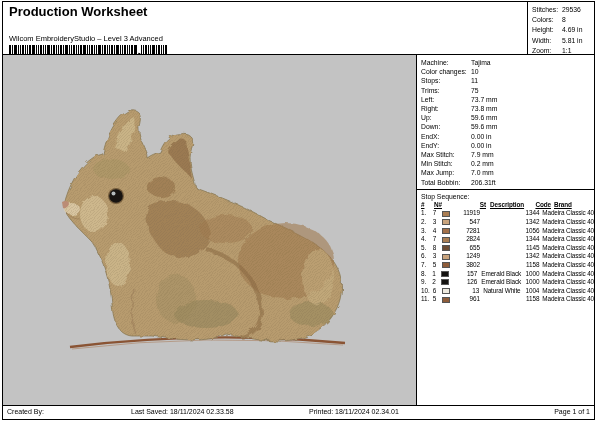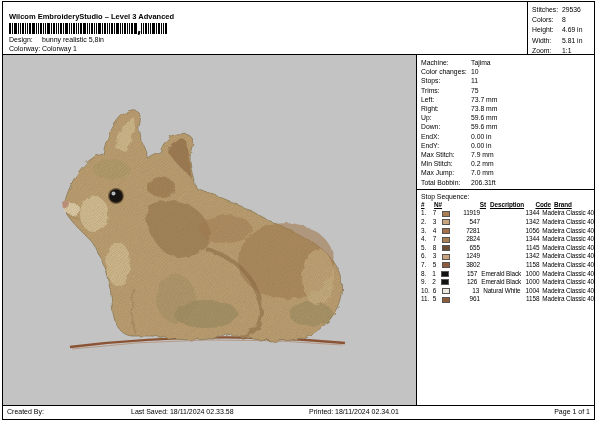--- a/index.html
+++ b/index.html
@@ -6,21 +6,21 @@
   body{
     width:600px;height:424px;background:#ffffff;position:relative;
     font-family:"Liberation Sans", sans-serif;color:#000;
     -webkit-font-smoothing:antialiased;
   }
   .page{position:absolute;left:2px;top:1px;width:593px;height:419px;border:1px solid #000;background:#fff;box-sizing:border-box;}
   
   .header{height:53px;border-bottom:1px solid #000;display:flex;box-sizing:border-box;}
   .header-left{flex:1;position:relative;padding:3px 0 0 6px;box-sizing:border-box;}
   .title{font-size:13px;font-weight:bold;line-height:13px;}
-  .subtitle{font-size:7.5px;line-height:8px;margin-top:8px;font-weight:bold;}
+  .subtitle{font-size:7.5px;line-height:8px;margin-top:17px;}
   .barcode{margin-top:2px;height:11px;width:160px;display:flex;align-items:stretch;gap:1px;}
   .barcode i{display:block;background:#000;height:100%;}
   .barcode .comma{background:#000;height:4px;width:2px;align-self:flex-end;border-radius:0 0 2px 2px;transform:translateY(1px) rotate(12deg);}
   .meta-row{display:flex;font-size:7px;line-height:7px;margin-top:2px;}
   .meta-label{width:33px;}
   
   .stats{width:67px;border-left:1px solid #000;box-sizing:border-box;padding:3px 2px 0 4px;}
   .stat-row{display:flex;font-size:6.8px;line-height:10.2px;}
   .stat-label{width:30px;}
   
@@ -53,20 +53,21 @@
   
   .bunny-wrap{position:absolute;left:53px;top:54px;width:302px;height:248px;}
 </style>
 </head>
 <body>
 
 <div class="page">
 
   <div class="header">
     <div class="header-left">
+      <div class="title">Production Worksheet</div>
       <div class="subtitle">Wilcom EmbroideryStudio – Level 3 Advanced</div>
       <div class="barcode">
           <i style="width: 2px;"></i>
           <i style="width: 1px;"></i>
           <i style="width: 3px;"></i>
           <i style="width: 1px;"></i>
           <i style="width: 1px;"></i>
           <i style="width: 2px;"></i>
           <i style="width: 1px;"></i>
           <i style="width: 1px;"></i>

